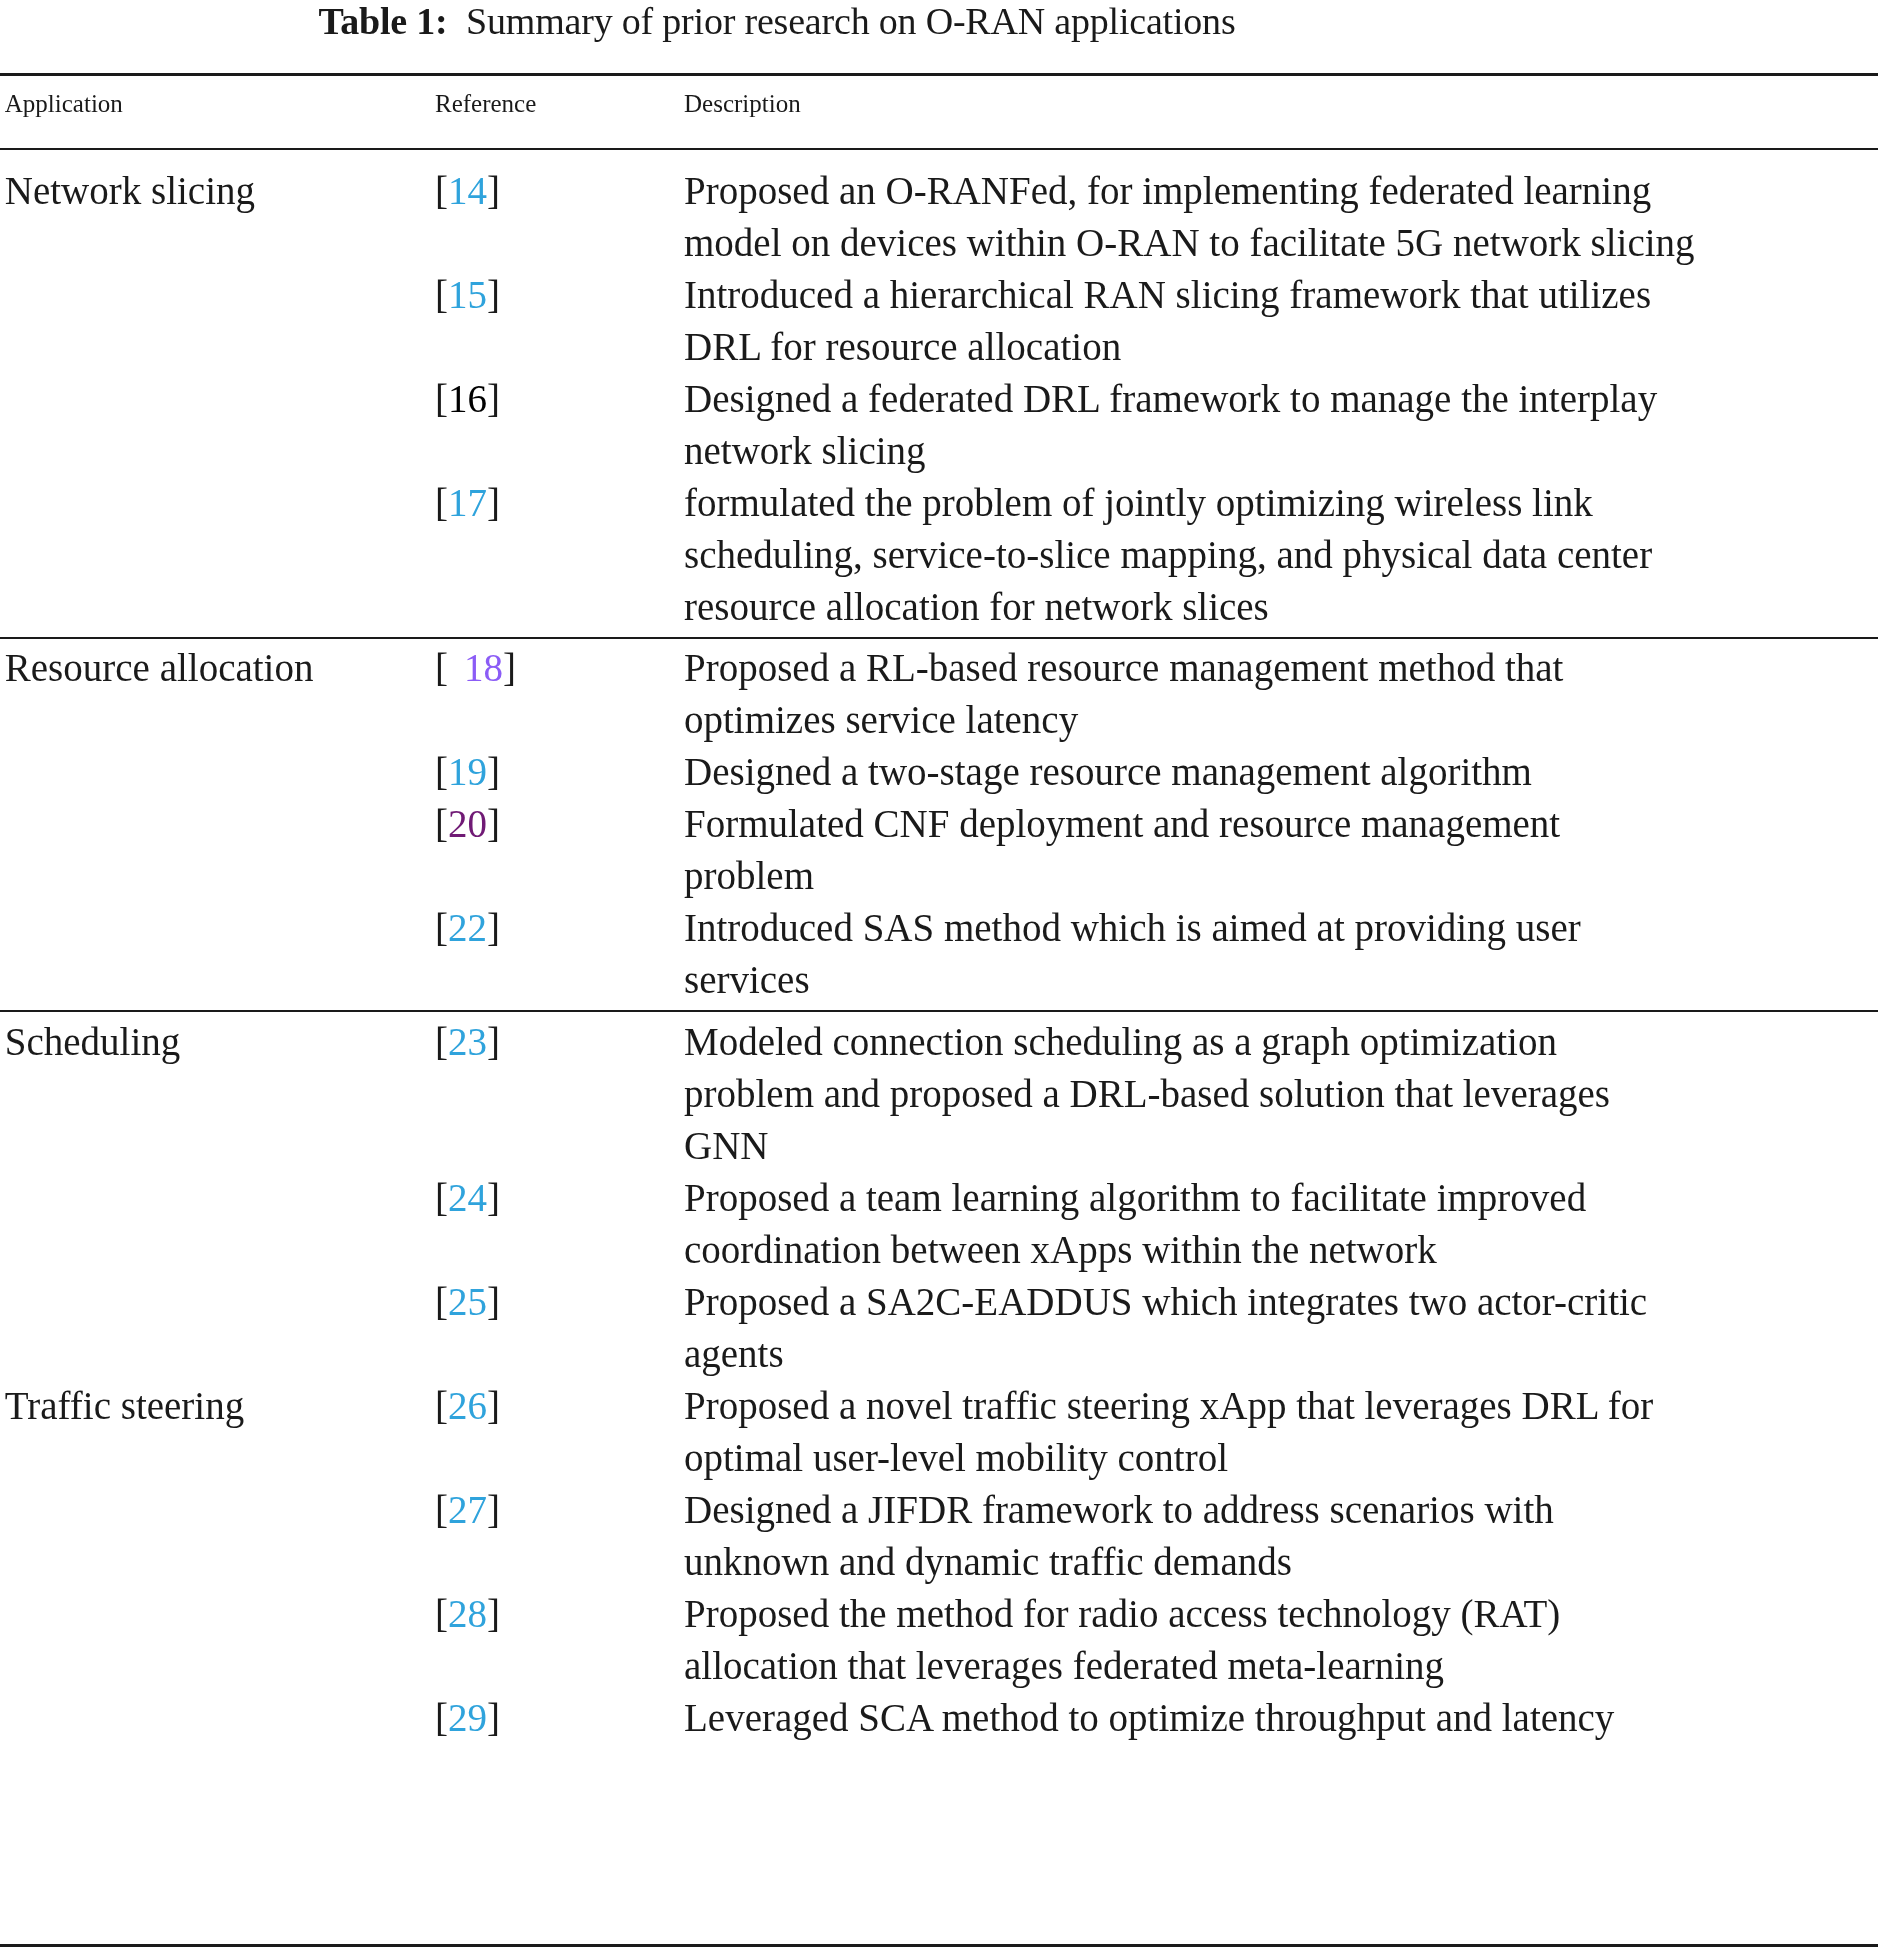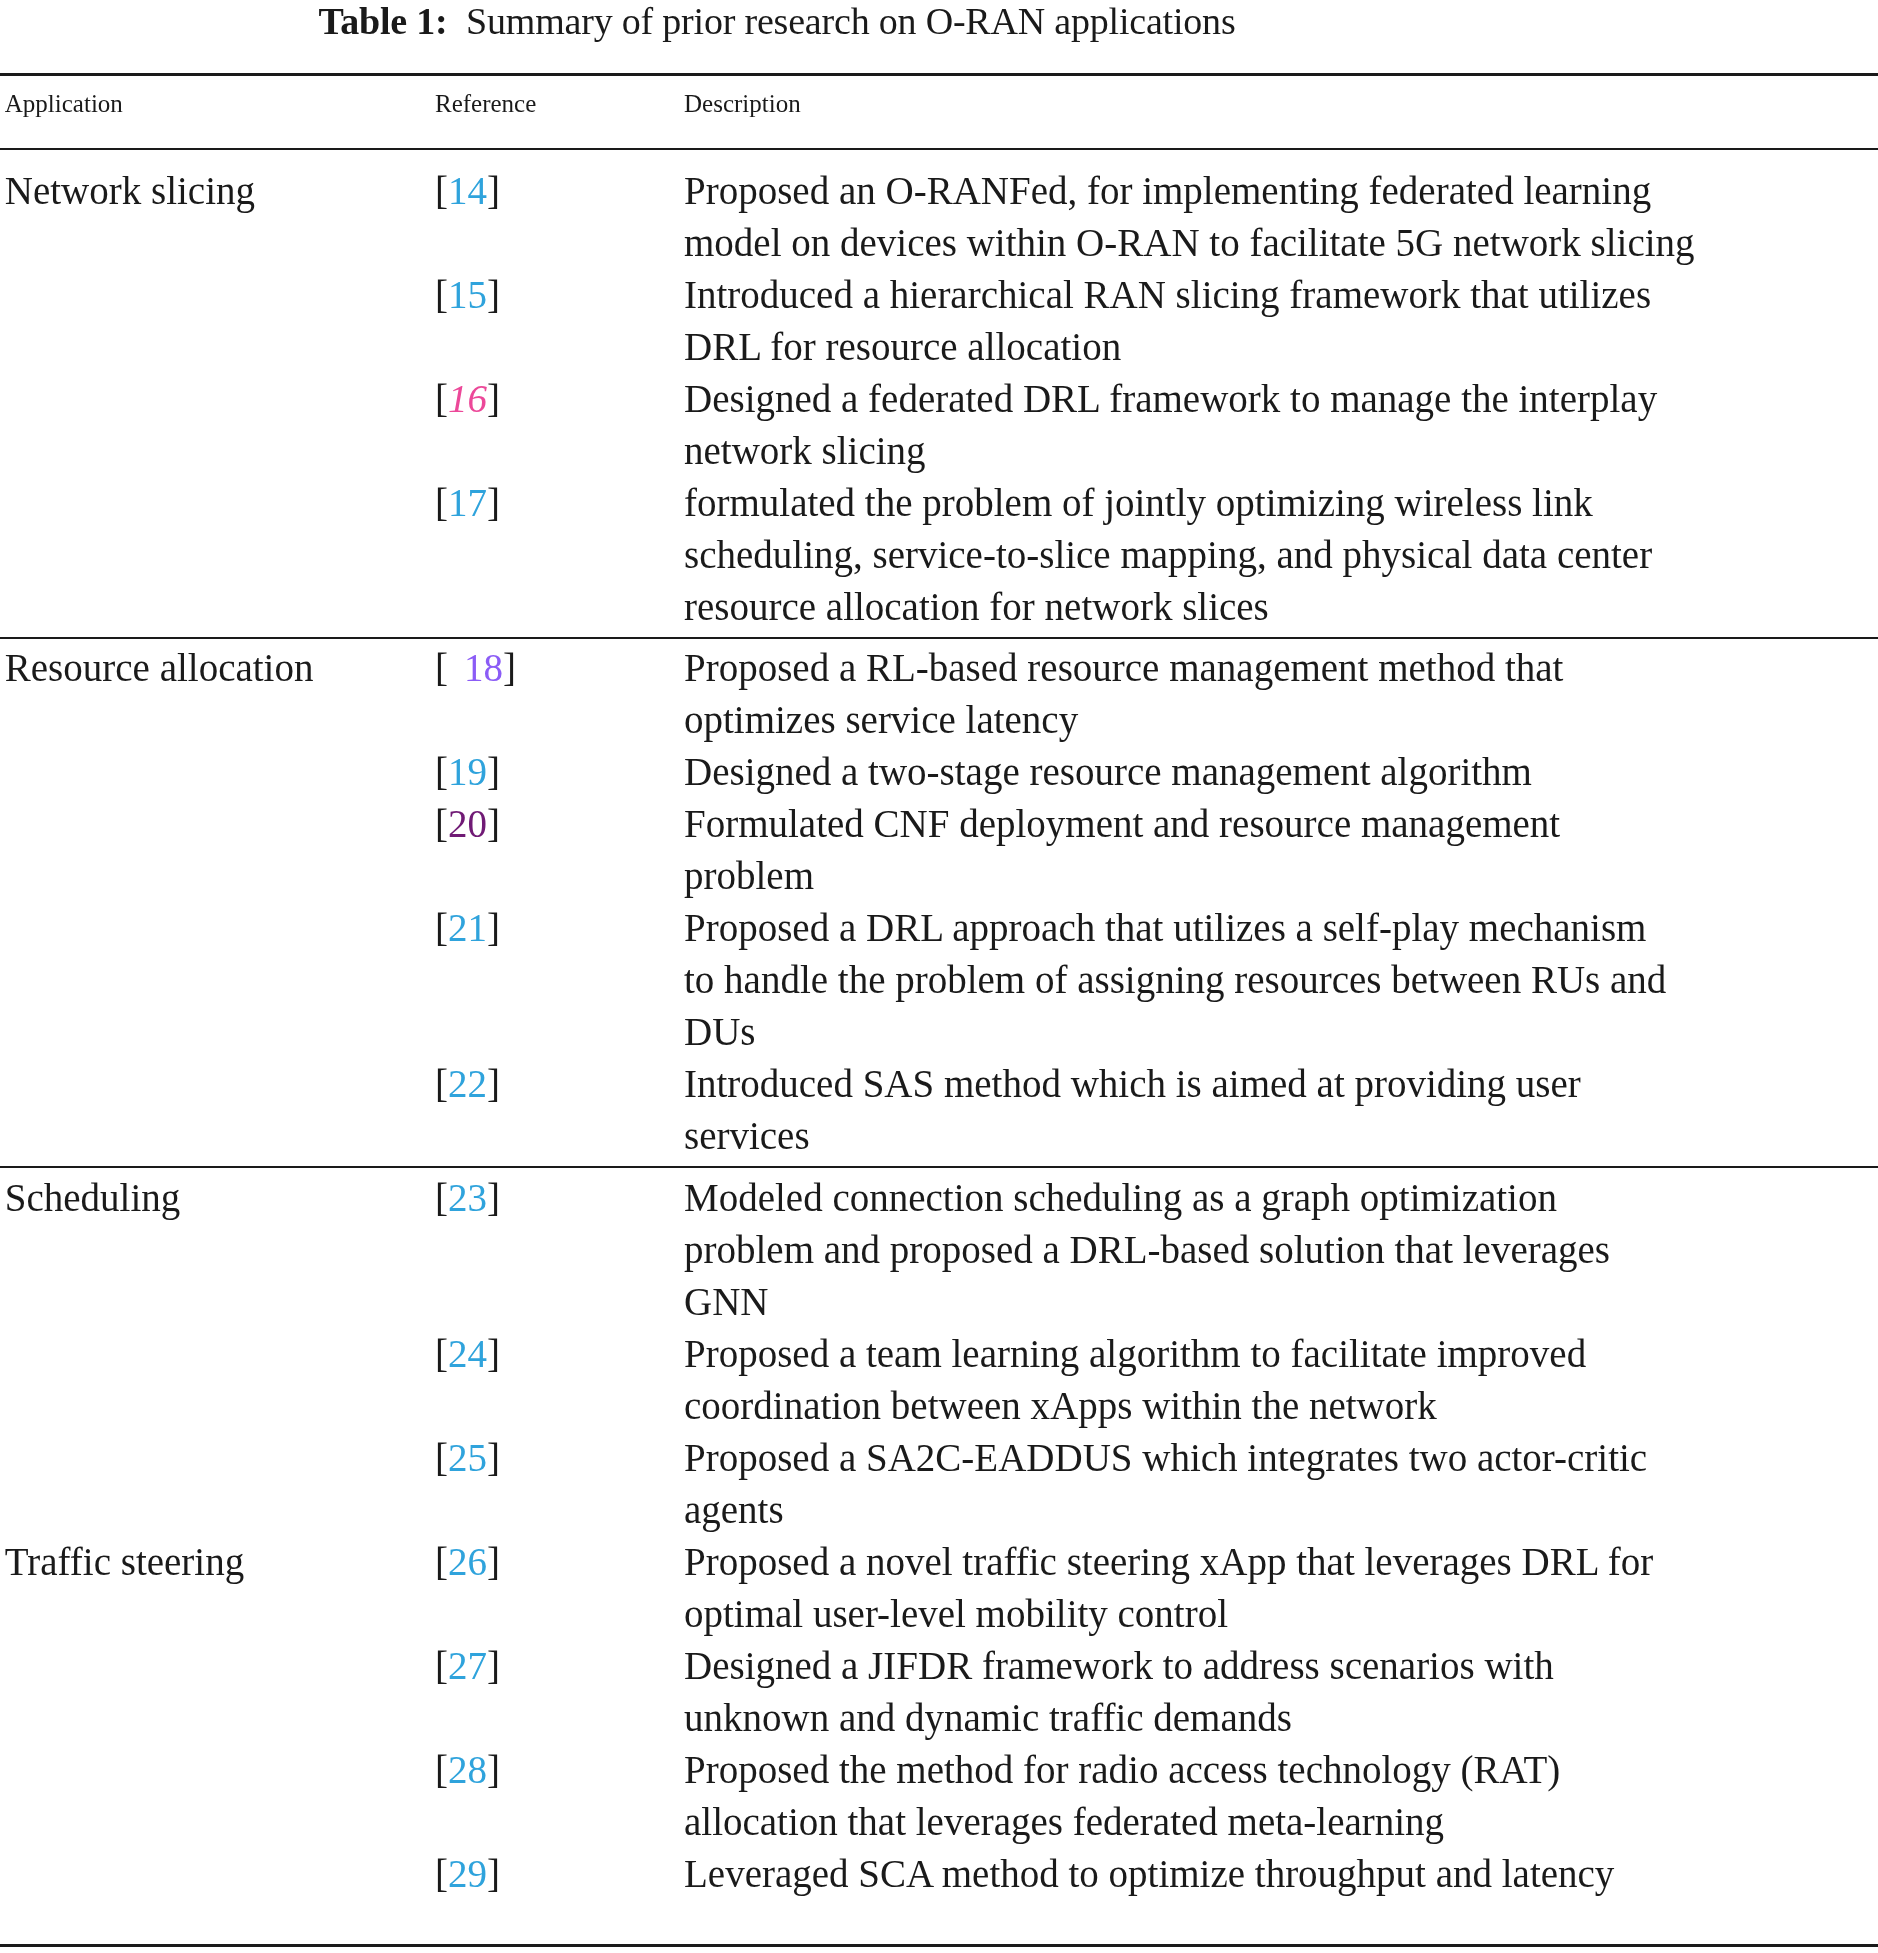--- a/index.html
+++ b/index.html
@@ -56,21 +56,21 @@
         </div>
       </div>
       <div class="row">
         <div class="cell ref"><span>[</span><a class="num" style="color: rgb(47, 163, 220);">15</a><span>]</span></div>
         <div class="desc">
           <div>Introduced a hierarchical RAN slicing framework that utilizes</div>
           <div>DRL for resource allocation</div>
         </div>
       </div>
       <div class="row">
-        <div class="cell ref"><span>[</span><a class="num" style="color: #ec4899; font-style: italic;">16</a><span>]</span></div>
+        <div class="cell ref"><span>[</span><a class="num" style="color: #000000;">16</a><span>]</span></div>
         <div class="desc">
           <div>Designed a federated DRL framework to manage the interplay</div>
           <div>network slicing</div>
         </div>
       </div>
       <div class="row">
         <div class="cell ref"><span>[</span><a class="num" style="color: rgb(47, 163, 220);">17</a><span>]</span></div>
         <div class="desc">
           <div>formulated the problem of jointly optimizing wireless link</div>
           <div>scheduling, service-to-slice mapping, and physical data center</div>
@@ -92,28 +92,20 @@
         <div class="cell ref"><span>[</span><a class="num" style="color: rgb(47, 163, 220);">19</a><span>]</span></div>
         <div class="desc">
           <div>Designed a two-stage resource management algorithm</div>
         </div>
       </div>
       <div class="row">
         <div class="cell ref"><span>[</span><a class="num" style="color: #701a75;">20</a><span>]</span></div>
         <div class="desc">
           <div>Formulated CNF deployment and resource management</div>
           <div>problem</div>
-        </div>
-      </div>
-      <div class="row">
-        <div class="cell ref"><span>[</span><a class="num" style="color: rgb(47, 163, 220);">21</a><span>]</span></div>
-        <div class="desc">
-          <div>Proposed a DRL approach that utilizes a self-play mechanism</div>
-          <div>to handle the problem of assigning resources between RUs and</div>
-          <div>DUs</div>
         </div>
       </div>
       <div class="row">
         <div class="cell ref"><span>[</span><a class="num" style="color: rgb(47, 163, 220);">22</a><span>]</span></div>
         <div class="desc">
           <div>Introduced SAS method which is aimed at providing user</div>
           <div>services</div>
         </div>
       </div>
     </div>

